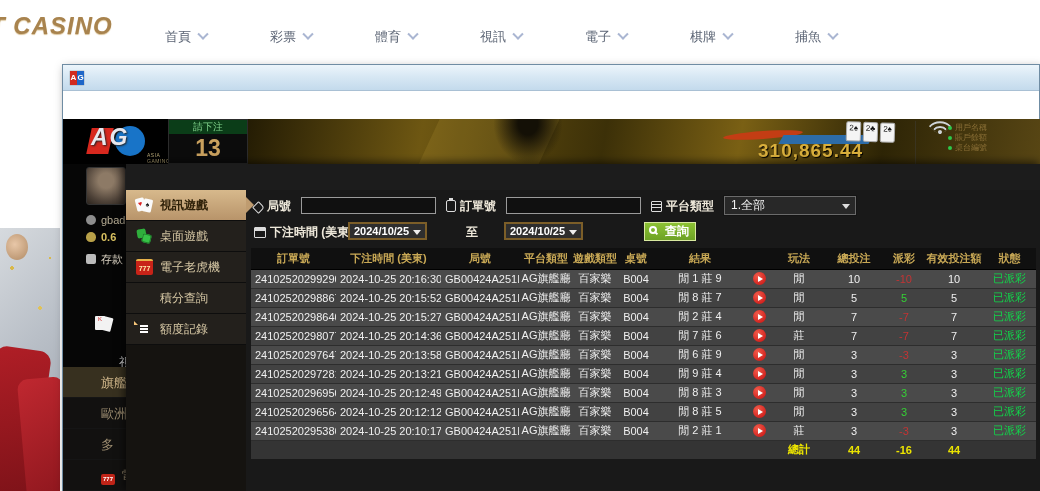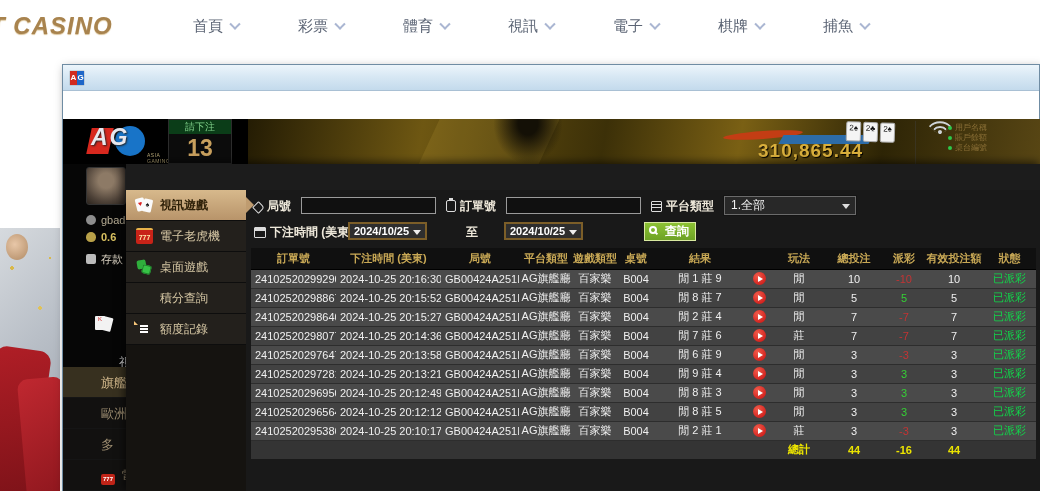--- a/index.html
+++ b/index.html
@@ -3,21 +3,21 @@
 <meta charset="utf-8">
 <style>
   * { margin:0; padding:0; box-sizing:border-box; }
   html,body { width:1040px; height:491px; overflow:hidden; background:#fff;
     font-family:"Liberation Sans","DejaVu Sans",sans-serif; }
 
   
   .casino-nav { position:absolute; left:0; top:0; width:1040px; height:55px; background:#fff; }
   .casino-logo { position:absolute; left:-10px; top:12px; font-size:24px; font-weight:bold; font-style:italic;
     letter-spacing:1px; color:#a8834e; text-shadow:0 1px 1px #d9c196; }
-  .nav-item { position:absolute; top:17px; font-size:15px; color:#5b6474; cursor:pointer; white-space:nowrap;margin-left:28px; }
+  .nav-item { position:absolute; top:28px; font-size:13px; color:#5b6474; cursor:pointer; white-space:nowrap; }
   .chev { display:inline-block; width:8px; height:8px; border-right:2px solid #aab6d2; border-bottom:2px solid #aab6d2;
     transform:rotate(45deg) translate(-2px,-2px); margin-left:8px; }
 
   
   .promo { position:absolute; left:0; top:228px; width:60px; height:263px; overflow:hidden;
     background:linear-gradient(135deg,#d6dade 0%,#b9bfc7 45%,#9aa1ab 100%); }
   .promo .head1 { position:absolute; left:6px; top:6px; width:22px; height:26px; border-radius:50%;
     background:radial-gradient(circle at 40% 40%,#e8c7a8,#b08a64); }
   .promo .jersey1 { position:absolute; left:-14px; top:120px; width:56px; height:150px; border-radius:12px;
     background:linear-gradient(160deg,#b01e26,#7c1218); transform:rotate(8deg); }
@@ -58,21 +58,21 @@
   .strip-gold::before { content:""; position:absolute; left:180px; top:-10px; width:120px; height:70px;
     background:rgba(255,220,90,.10); transform:skewX(-25deg); }
   .strip-sil { position:absolute; left:430px; top:0; width:70px; height:45px;
     background:radial-gradient(ellipse at 50% 10%,#141006 20%,transparent 70%); }
   .ag-logo { position:absolute; left:26px; top:5px; width:90px; height:36px; }
   .ag-red { position:absolute; left:0; top:4px; width:22px; height:26px; background:#d8281e; transform:skewX(-12deg); }
   .ag-blue { position:absolute; left:26px; top:2px; width:30px; height:30px; border-radius:50%; background:#1874c8; }
   .ag-text { position:absolute; left:2px; top:0px; font-size:23px; font-weight:bold; font-style:italic;
     color:#e8e8ee; text-shadow:1px 1px 2px #222; letter-spacing:2px; }
   .ag-sub { position:absolute; left:58px; top:28px; font-size:5px; color:#b8a878; letter-spacing:.5px; }
-  .timer { position:absolute; left:105px; top:0; width:64px; height:45px; background:#0c0c0c; border:1px solid #2c2c2c; }
+  .timer { position:absolute; left:105px; top:0; width:80px; height:45px; background:#0c0c0c; border:1px solid #2c2c2c; }
   .timer-top { height:14px; background:#0b3d18; color:#7fd08a; font-size:10px; text-align:center; line-height:14px; }
   .timer-num { height:30px; color:#c9a15e; font-size:23px; font-weight:bold; text-align:center; line-height:28px; }
   .balance { position:absolute; left:695px; top:21px; font-size:19px; font-weight:bold; color:#d9af3c;
     text-shadow:1px 1px 1px #000; letter-spacing:1px; }
   .streak-red { position:absolute; left:660px; top:12px; width:80px; height:8px; background:#c33d14;
     border-radius:50%; transform:rotate(-4deg); }
   .streak-blue { position:absolute; left:718px; top:16px; width:90px; height:9px; background:#2d6ca8;
     transform:skewX(-30deg); }
   .mini-cards { position:absolute; left:783px; top:3px; display:flex; gap:2px; transform:rotate(2deg); }
   .mini-card { width:15px; height:20px; background:#f4f4f4; border-radius:2px; border:1px solid #aaa;
@@ -273,29 +273,29 @@
 
     <div class="p-side">
       <div class="p-item active">
         <span class="sic sic-cards">
             <span class="c1">♥</span>
             <span class="c2">♠</span>
           </span>
         <span>視訊遊戲</span>
       </div>
       <div class="p-item">
-        <span class="sic sic-slot">777</span>
-        <span>電子老虎機</span>
-      </div>
-      <div class="p-item">
         <span class="sic sic-dice">
             <span class="d1"></span>
             <span class="d2"></span>
           </span>
         <span>桌面遊戲</span>
+      </div>
+      <div class="p-item">
+        <span class="sic sic-slot">777</span>
+        <span>電子老虎機</span>
       </div>
       <div class="p-item">
         <span class="sic"><span class="sic-diamond"></span></span>
         <span>積分查詢</span>
       </div>
       <div class="p-item">
         <span class="sic"><span class="sic-doc"></span></span>
         <span>額度記錄</span>
       </div>
     </div>

